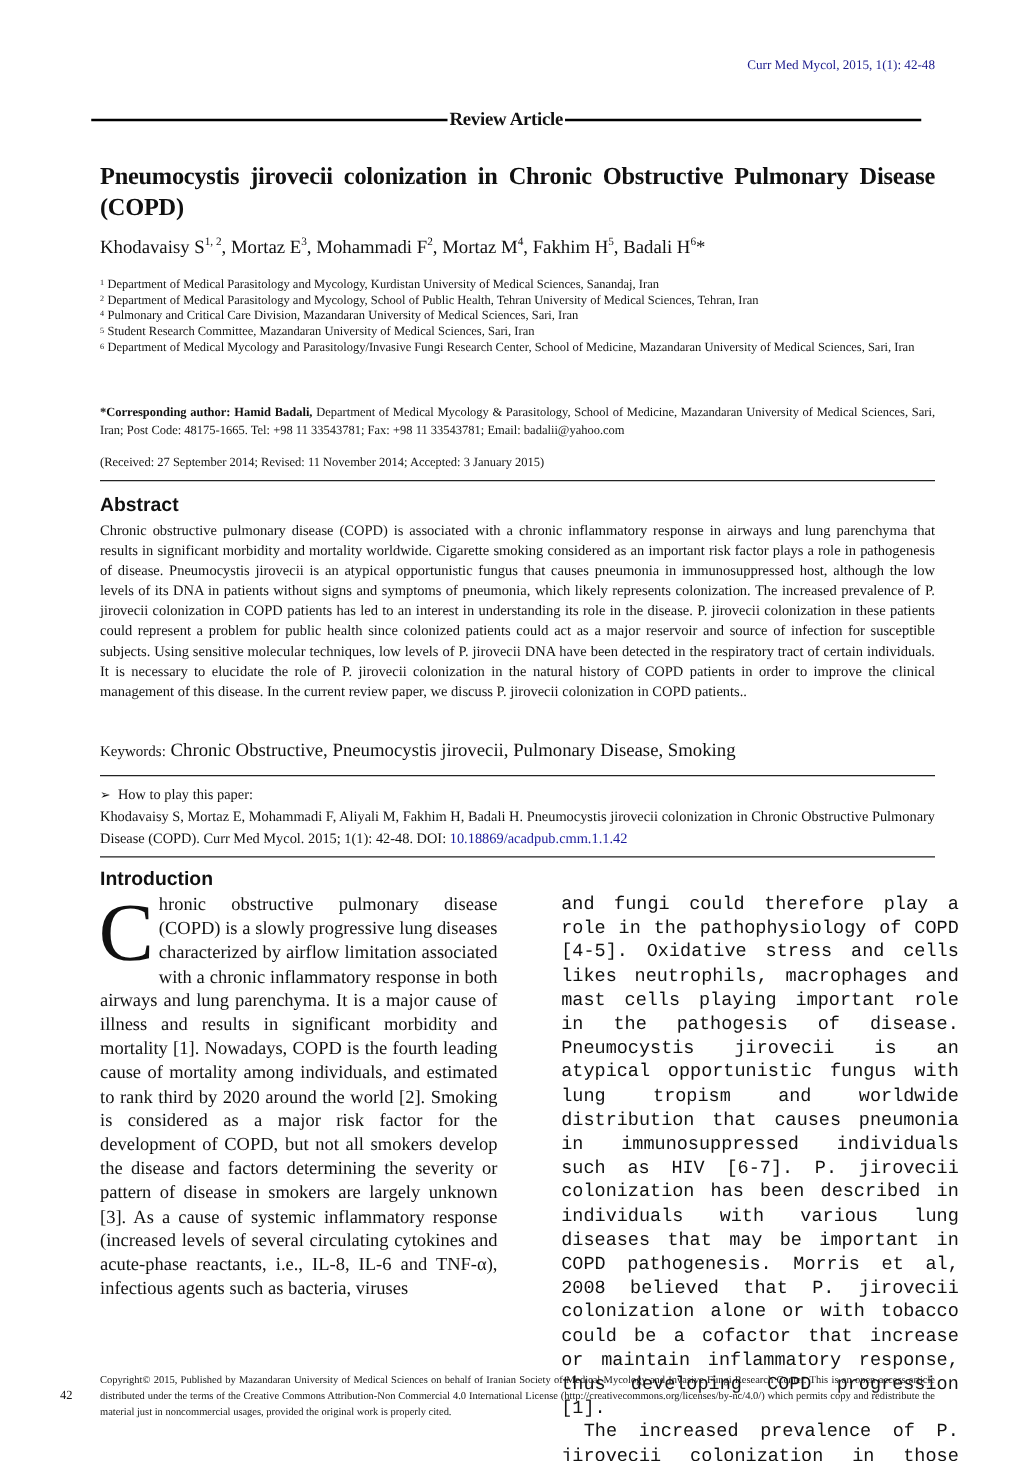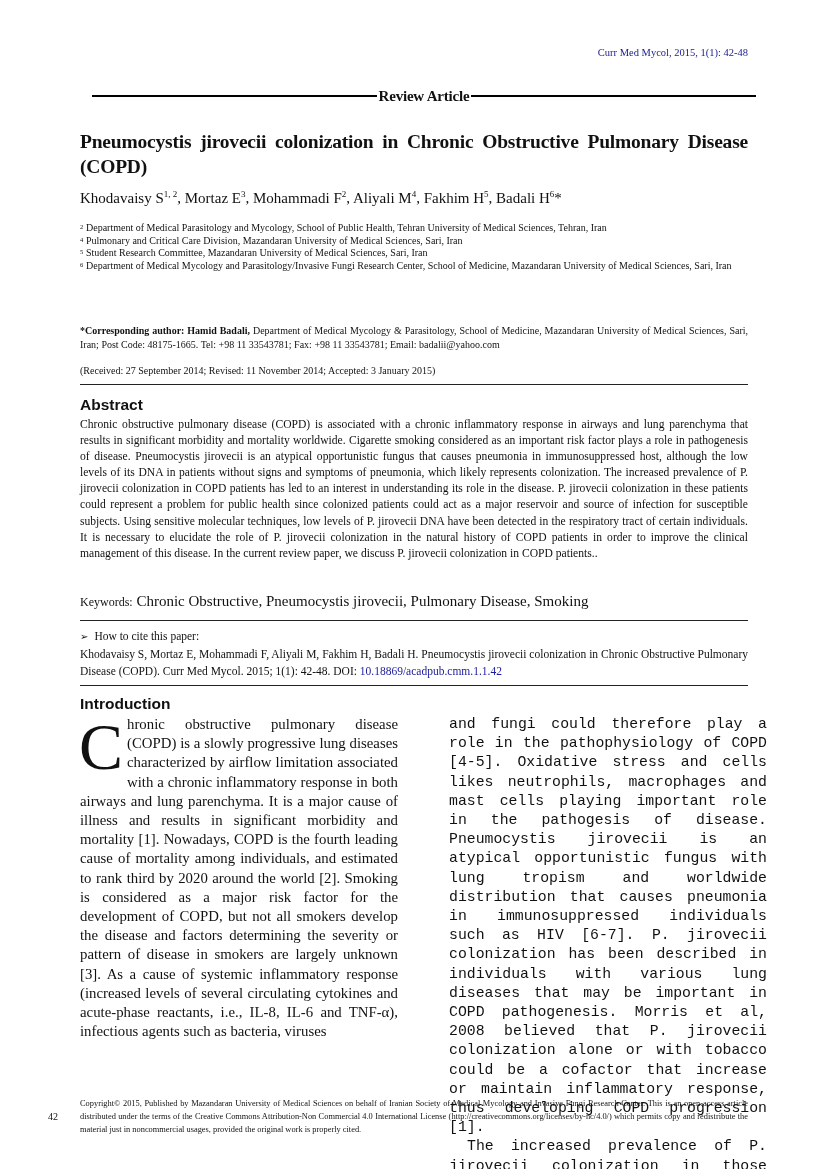--- a/index.html
+++ b/index.html
@@ -1,21 +1,21 @@
 <!DOCTYPE html>
 <html><head>
 <meta charset="utf-8">
 <style>
   html, body { margin: 0; padding: 0; background: #ffffff; }
   body { width: 827px; height: 1169px; position: relative; overflow: hidden; color: #111; font-family: "Liberation Serif", serif; }
   .abs { position: absolute; }
 
   .running-head { top: 47px; right: 79px; font-size: 10.5px; color: #1a1a8c; margin-left: 40px; }
 
-  .section-banner { top: 86px; left: 92px; width: 664px; height: 20px; display: flex; align-items: center; text-align: center; }
+  .section-banner { top: 86px; left: 73px; width: 664px; height: 20px; display: flex; align-items: center; text-align: center; }
   .section-banner .rule { flex: 1; height: 2px; background: #000; }
   .section-banner .label { padding: 0 2px; font-weight: bold; font-size: 15px; font-family: "Liberation Serif", serif; letter-spacing: -0.2px; }
 
   .title { top: 129px; left: 80px; width: 668px; font-weight: bold; font-size: 19.5px; line-height: 25px; text-align: justify; text-align-last: left; letter-spacing: -0.2px; }
 
   .authors { top: 190px; left: 80px; width: 668px; font-size: 15px; }
   .authors sup { font-size: 9px; vertical-align: 6px; line-height: 0; }
 
   .affils { top: 222px; left: 80px; width: 668px; font-size: 10px; line-height: 12.7px; }
   .affil { display: flex; text-align: justify; }
@@ -61,26 +61,30 @@
   <div class="label">Review Article</div>
   <div class="rule"></div>
 </div>
 
 <div class="abs title">Pneumocystis jirovecii colonization in Chronic Obstructive Pulmonary Disease (COPD)</div>
 
 <div class="abs authors">
   <span><span>Khodavaisy S</span><sup>1, 2</sup><span>, </span></span>
   <span><span>Mortaz E</span><sup>3</sup><span>, </span></span>
   <span><span>Mohammadi F</span><sup>2</sup><span>, </span></span>
-  <span><span>Aliyali M</span><sup>4</sup><span>, </span></span>
+  <span><span>Mortaz M</span><sup>4</sup><span>, </span></span>
   <span><span>Fakhim H</span><sup>5</sup><span>, </span></span>
   <span><span>Badali H</span><sup>6</sup><span>*</span></span>
 </div>
 
 <div class="abs affils">
+  <div class="affil">
+      <sup>1</sup>
+      <span class="txt">Department of Medical Parasitology and Mycology, Kurdistan University of Medical Sciences, Sanandaj, Iran</span>
+    </div>
   <div class="affil">
       <sup>2</sup>
       <span class="txt">Department of Medical Parasitology and Mycology, School of Public Health, Tehran University of Medical Sciences, Tehran, Iran</span>
     </div>
   <div class="affil">
       <sup>4</sup>
       <span class="txt">Pulmonary and Critical Care Division, Mazandaran University of Medical Sciences, Sari, Iran</span>
     </div>
   <div class="affil">
       <sup>5</sup>
@@ -98,21 +102,21 @@
 
 <div class="abs hr" style="top:384px;"></div>
 
 <div class="abs h-sans abstract-head">Abstract</div>
 <div class="abs abstract-body">Chronic obstructive pulmonary disease (COPD) is associated with a chronic inflammatory response in airways and lung parenchyma that results in significant morbidity and mortality worldwide. Cigarette smoking considered as an important risk factor plays a role in pathogenesis of disease. Pneumocystis jirovecii is an atypical opportunistic fungus that causes pneumonia in immunosuppressed host, although the low levels of its DNA in patients without signs and symptoms of pneumonia, which likely represents colonization. The increased prevalence of P. jirovecii colonization in COPD patients has led to an interest in understanding its role in the disease. P. jirovecii colonization in these patients could represent a problem for public health since colonized patients could act as a major reservoir and source of infection for susceptible subjects. Using sensitive molecular techniques, low levels of P. jirovecii DNA have been detected in the respiratory tract of certain individuals. It is necessary to elucidate the role of P. jirovecii colonization in the natural history of COPD patients in order to improve the clinical management of this disease. In the current review paper, we discuss P. jirovecii colonization in COPD patients..</div>
 
 <div class="abs keywords"><span class="kl">Keywords:</span> <span>Chronic Obstructive, Pneumocystis jirovecii, Pulmonary Disease, Smoking</span></div>
 
 <div class="abs hr" style="top:620px;"></div>
 
-<div class="abs cite-head"><span class="bullet">➢</span><span>How to cite this paper:</span></div>
+<div class="abs cite-head"><span class="bullet">➢</span><span>How to play this paper:</span></div>
 <div class="abs cite-body"><span>Khodavaisy S, Mortaz E, Mohammadi F, Aliyali M, Fakhim H, Badali H. Pneumocystis jirovecii colonization in Chronic Obstructive Pulmonary Disease (COPD). Curr Med Mycol. 2015; 1(1): 42-48. DOI: </span><span class="doi">10.18869/acadpub.cmm.1.1.42</span></div>
 
 <div class="abs hr" style="top:685px;"></div>
 
 <div class="abs h-sans intro-head">Introduction</div>
 
 <div class="abs col col-left">
   <p><span class="dropcap">C</span><span>hronic obstructive pulmonary disease (COPD) is a slowly progressive lung diseases characterized by airflow limitation associated with a chronic inflammatory response in both airways and lung parenchyma. It is a major cause of illness and results in significant morbidity and mortality [1]. Nowadays, COPD is the fourth leading cause of mortality among individuals, and estimated to rank third by 2020 around the world [2]. Smoking is considered as a major risk factor for the development of COPD, but not all smokers develop the disease and factors determining the severity or pattern of disease in smokers are largely unknown [3]. As a cause of systemic inflammatory response (increased levels of several circulating cytokines and acute-phase reactants, i.e., IL-8, IL-6 and TNF-α), infectious agents such as bacteria, viruses</span></p>
 </div>
 

